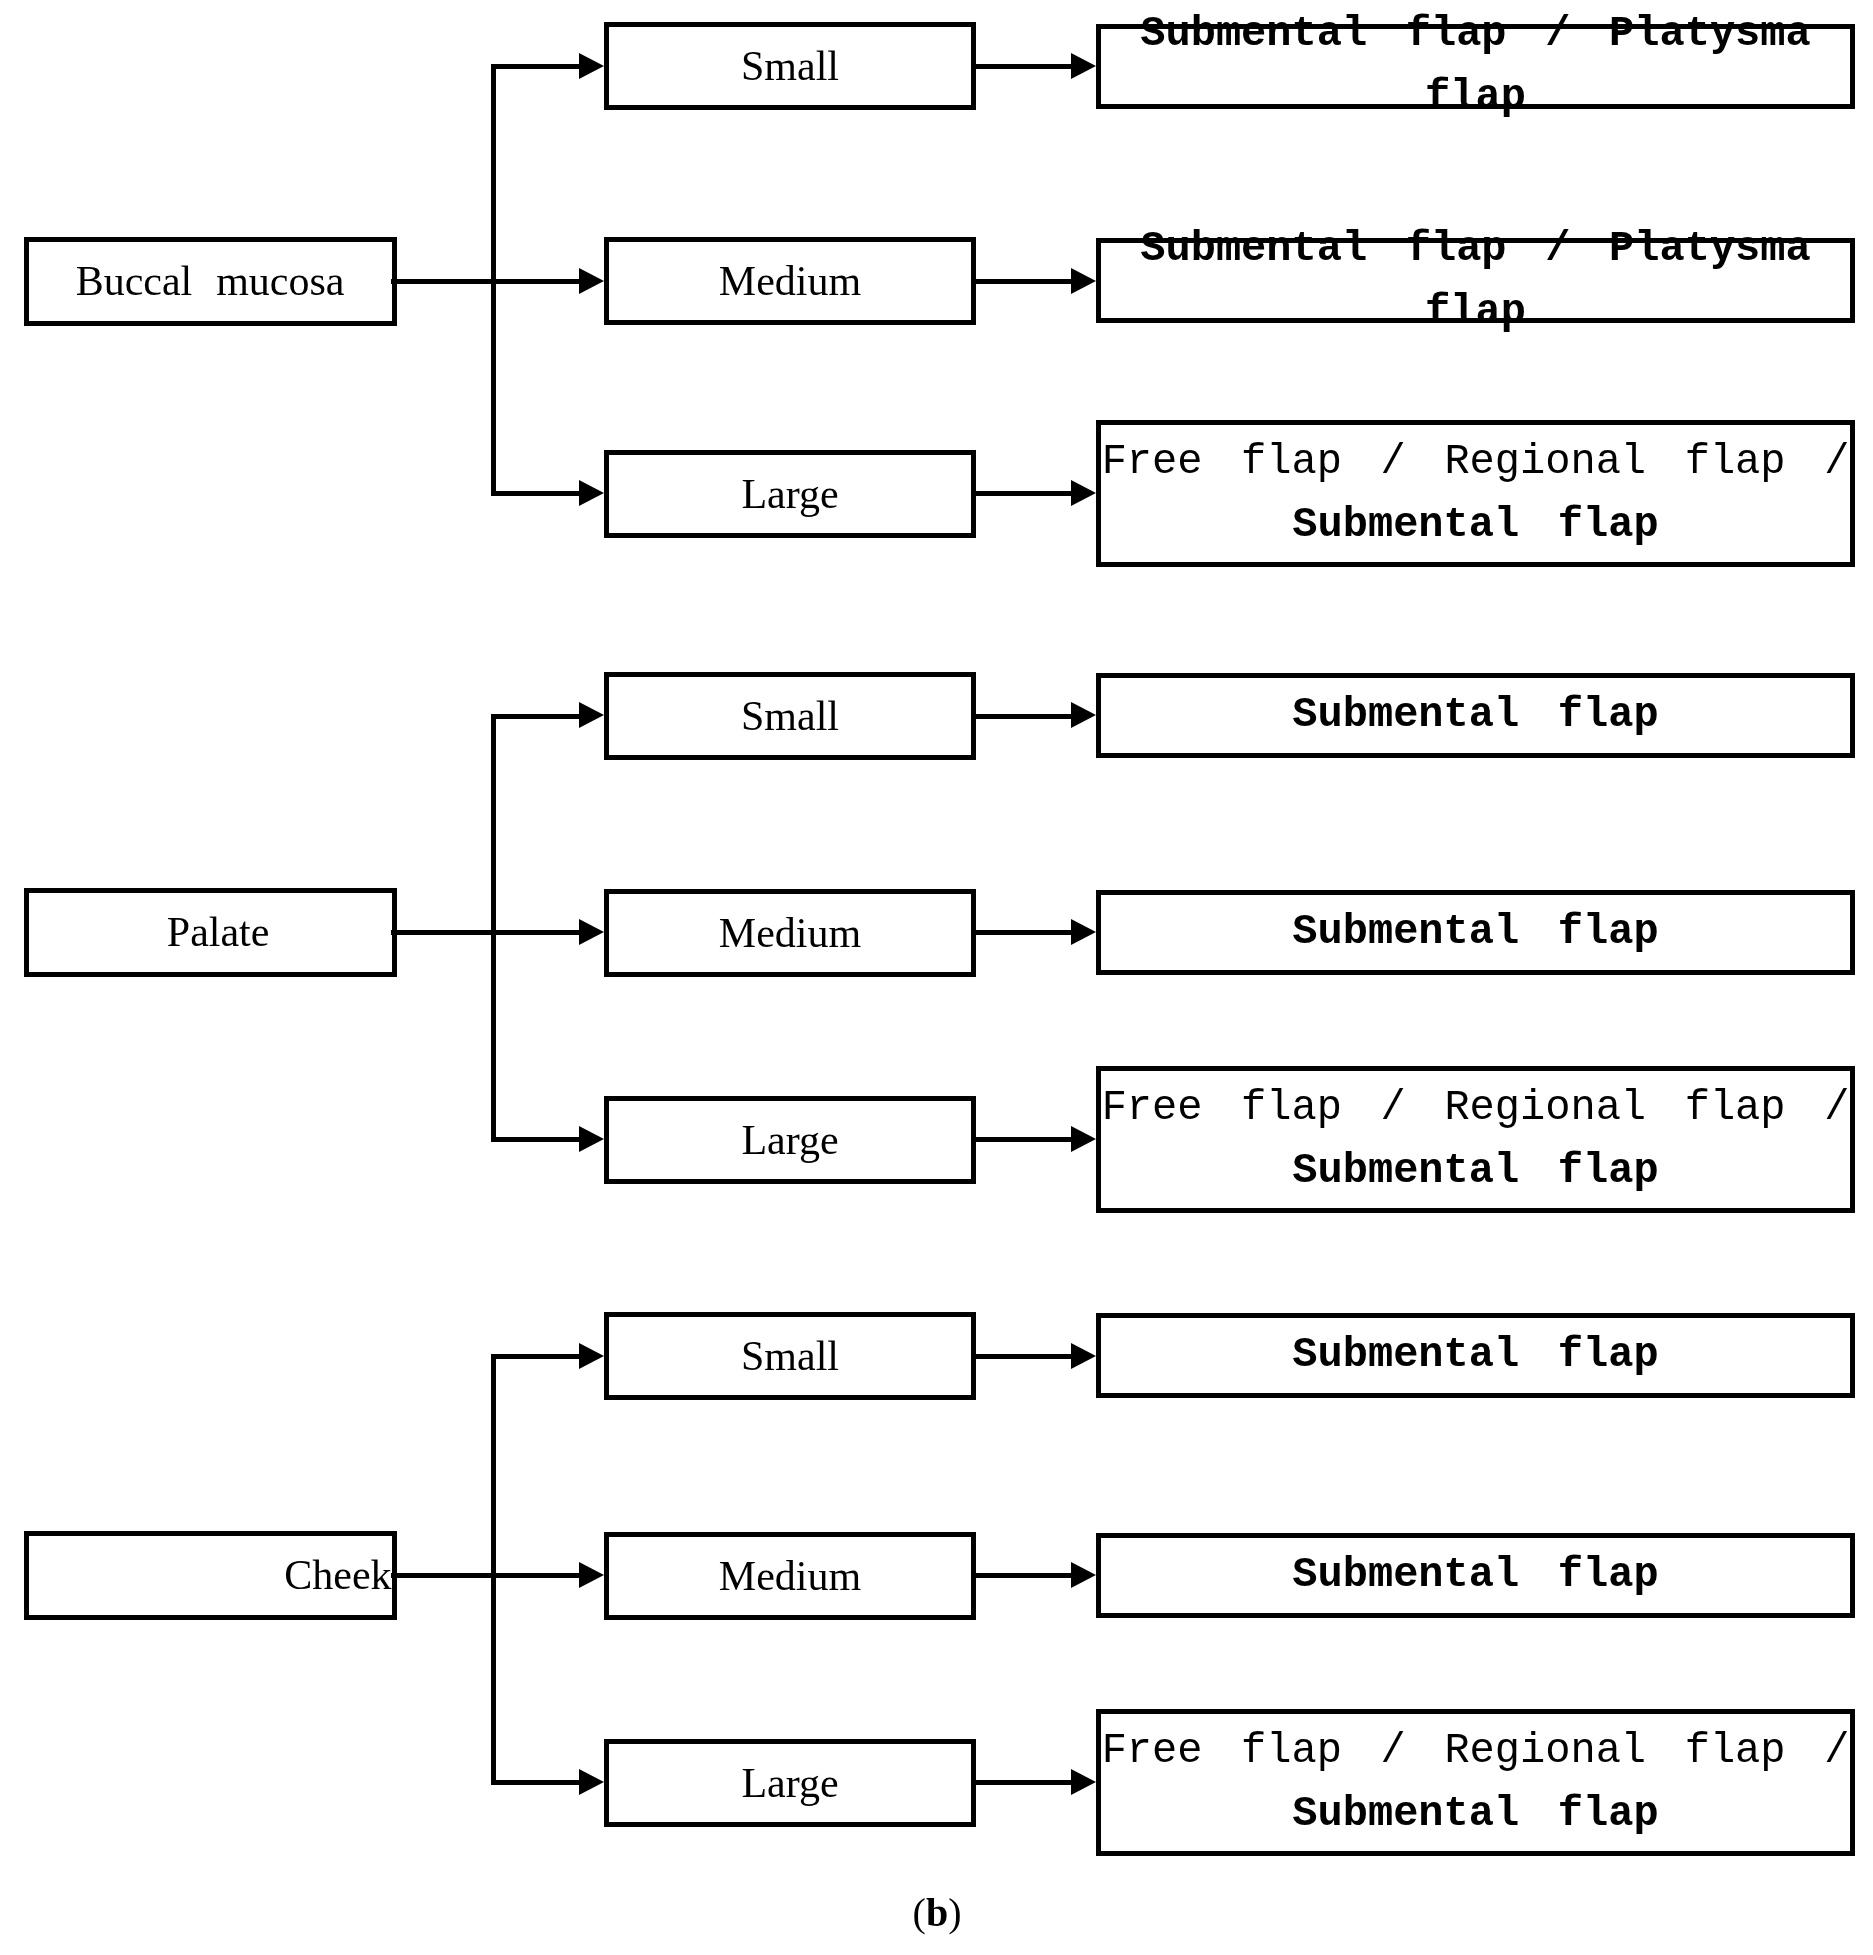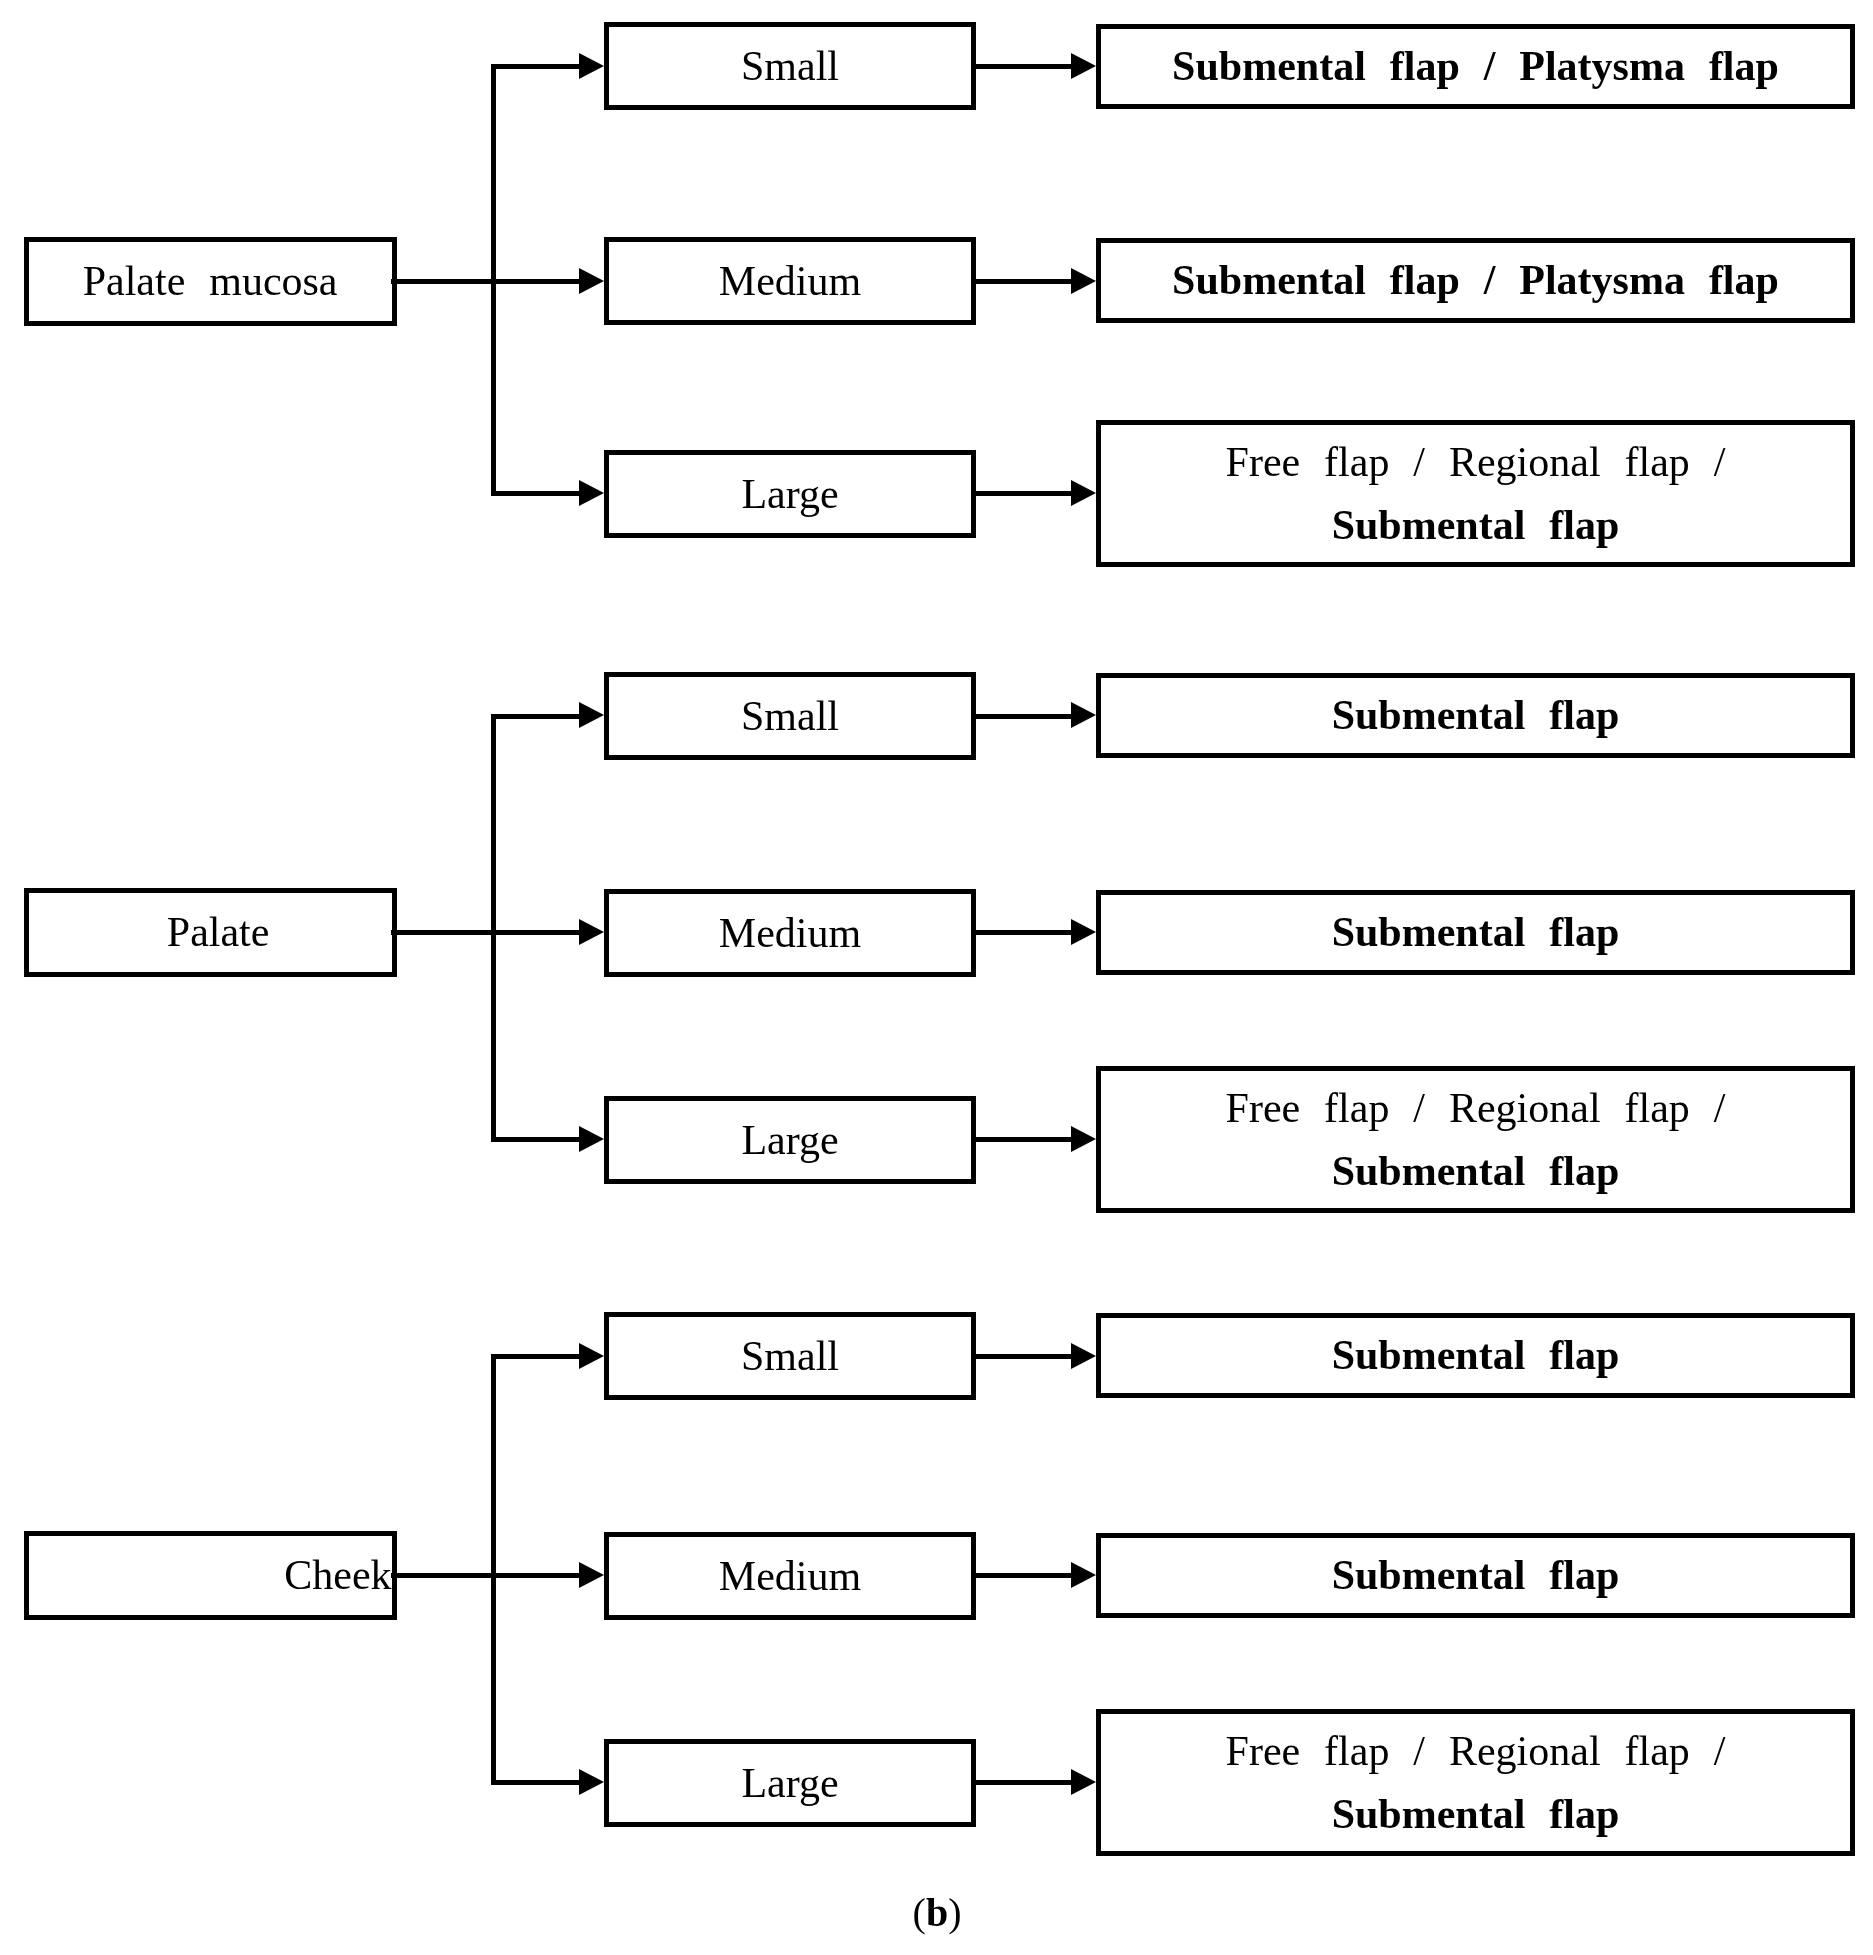--- a/index.html
+++ b/index.html
@@ -17,21 +17,21 @@
     background: #ffffff;
     border: 5px solid #000000;
     display: flex;
     align-items: center;
     justify-content: center;
     text-align: center;
     font-size: 42px;
     word-spacing: 0.32em;
     line-height: 1.2;
   }
-  .res { flex-direction: column; line-height: 1.5; }
+  .res { flex-direction: column; line-height: 1.5; font-family: Liberation Mono, monospace; }
   .res .rline1 { font-weight: normal; display: block; }
   .res .rline1:empty { display: none; }
   .res .rline2 { font-weight: bold; display: block; }
   .hline { position: absolute; height: 4.5px; background: #000000; }
   .vline { position: absolute; width: 4.5px; background: #000000; }
   .arrow {
     position: absolute;
     width: 0; height: 0;
     border-top: 13.5px solid transparent;
     border-bottom: 13.5px solid transparent;
@@ -46,21 +46,21 @@
     line-height: 1.2;
   }
   .caption .cap-b { font-weight: bold; }
 </style>
 </head>
 <body>
 
 <div id="stage">
 
   <div class="node" style="left:23.6px; top:237px; width:373px; height:89px;">
-    <span>Palate mucosa</span>
+    <span>Buccal mucosa</span>
   </div>
   <div class="vline" style="left:491px; top:64px; height:432px;"></div>
   <div class="hline" style="left:391px; top:279px; width:191px;"></div>
 
   <div class="hline" style="left:491px; top:64px; width:90px;"></div>
   <div class="arrow" style="left:579px; top:53px;"></div>
   <div class="node" style="left:604px; top:22.4px; width:372px; height:88px;">
     <span>Small</span>
   </div>
   <div class="hline" style="left:976px; top:64px; width:97px;"></div>

